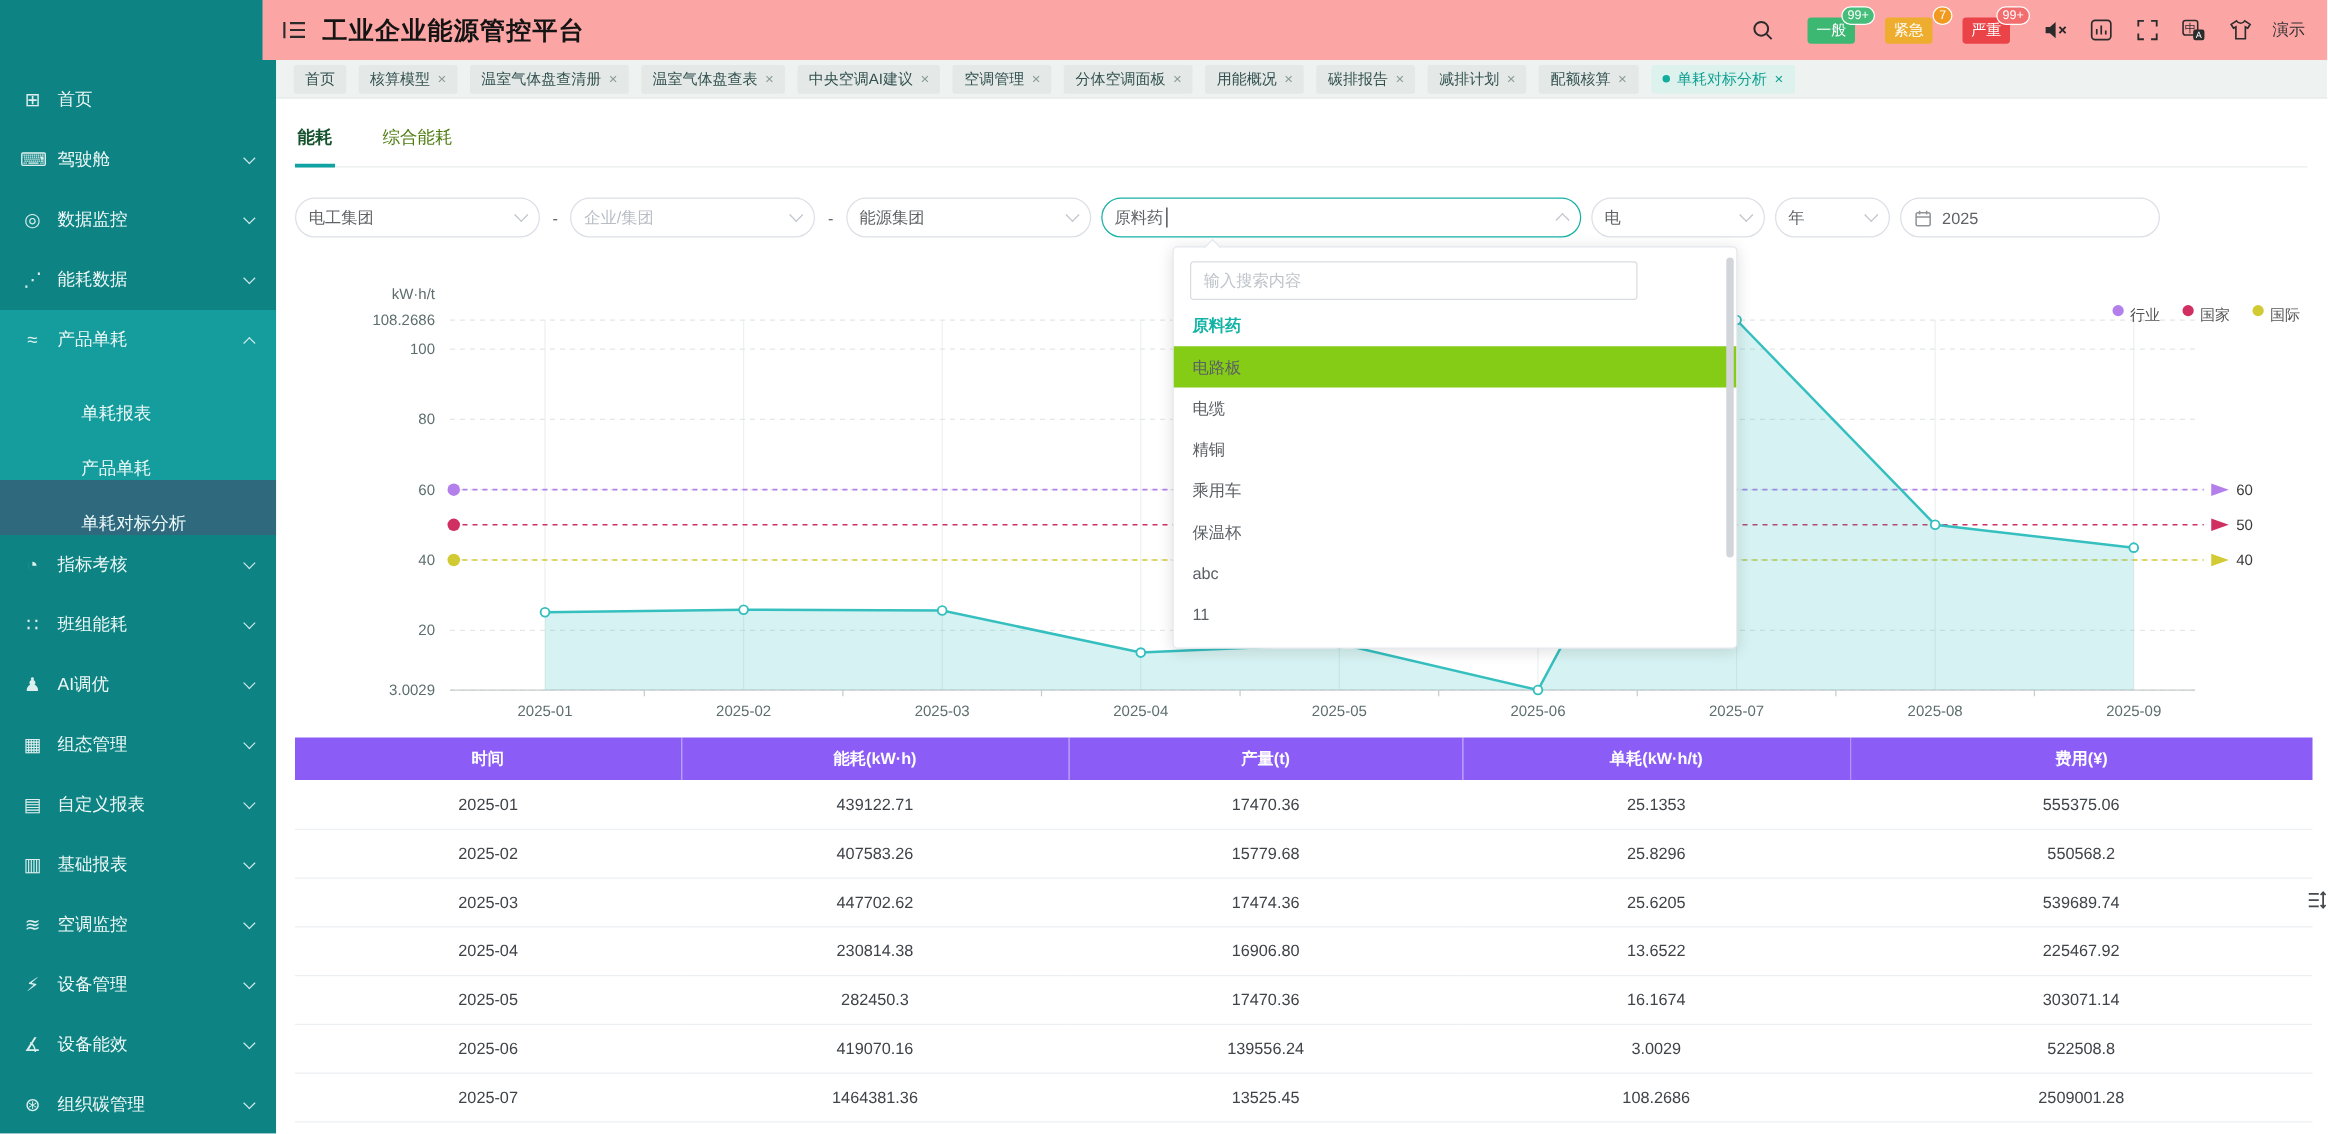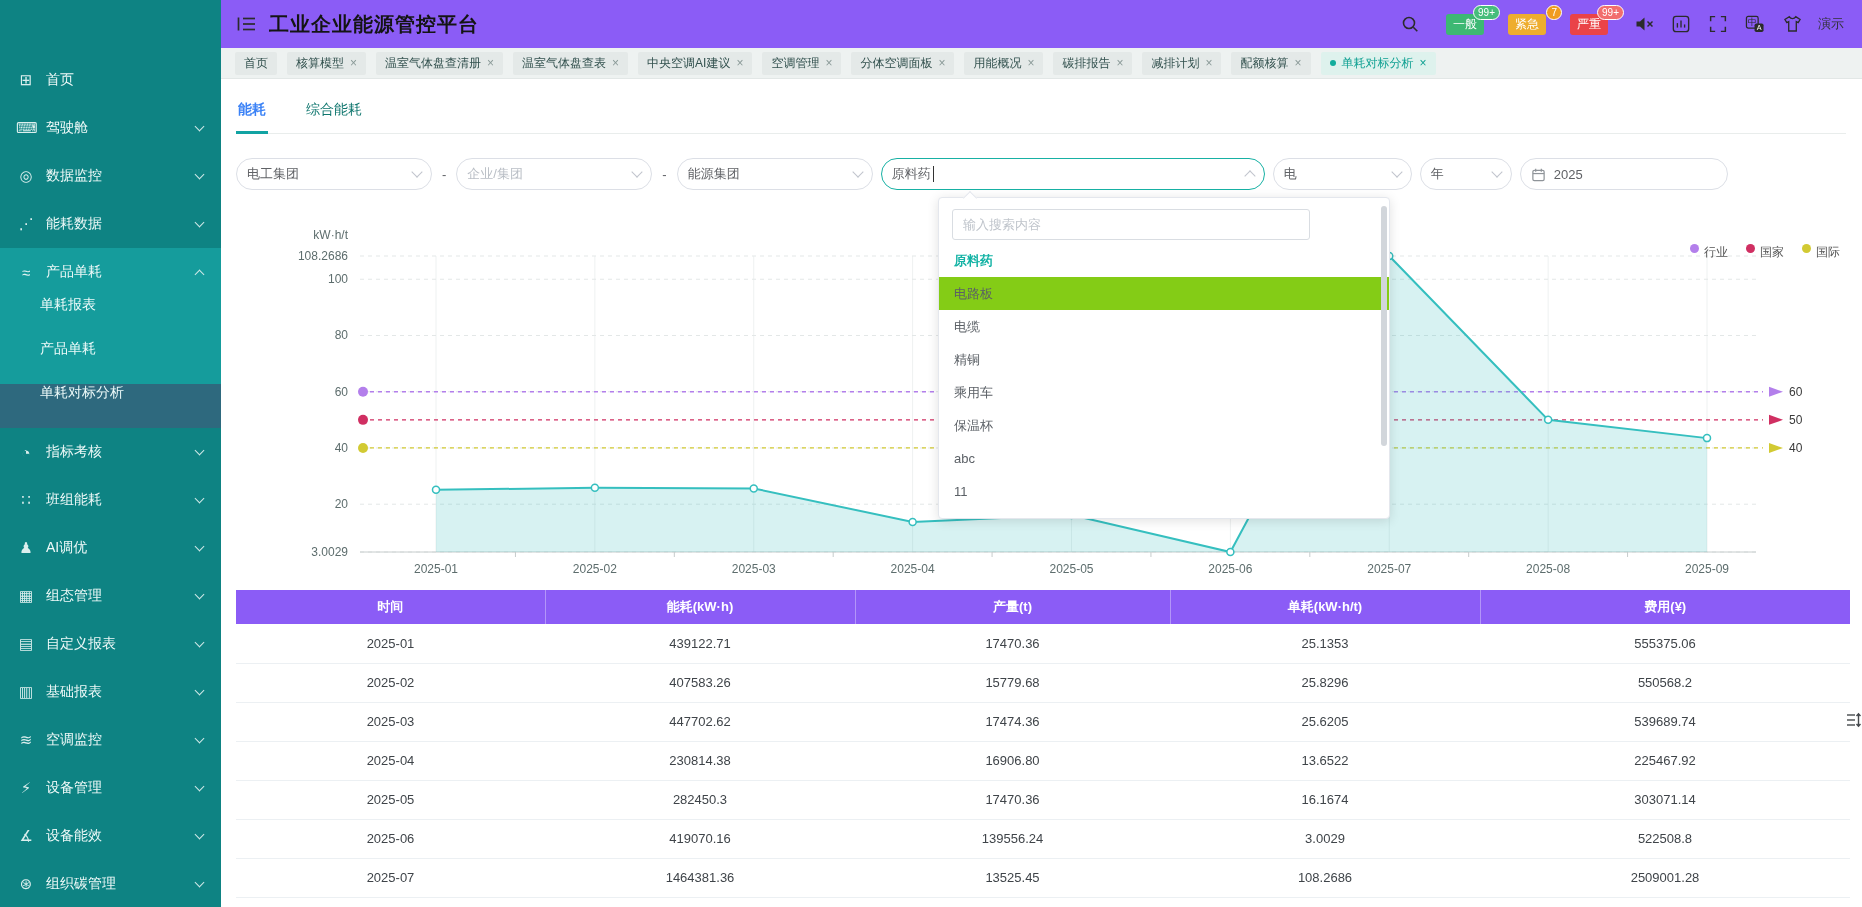--- a/index.html
+++ b/index.html
@@ -7,46 +7,46 @@
   .root{position:relative;width:1862px;height:907px;overflow:hidden;background:#fff;}
 
   
   .sidebar{position:absolute;left:0;top:0;width:221px;height:907px;background:#0e8383;overflow:hidden;}
   #side-nav{padding-top:56px;}
   .side-item{height:48px;display:flex;align-items:center;padding:0 18px 0 16px;color:#eef9f8;font-size:14px;cursor:pointer;}
   .s-icon{width:20px;margin-right:10px;font-size:15px;text-align:center;opacity:.92;}
   .s-chev{width:7px;height:7px;border-right:1.5px solid #cfe9e8;border-bottom:1.5px solid #cfe9e8;margin-left:auto;transform:rotate(45deg);margin-top:-3px;}
   .s-chev.up{transform:rotate(-135deg);margin-top:4px;}
   .side-group{background:#159c9c;}
-  .sub-item{height:44px;display:flex;align-items:flex-start;padding-left:40px;color:#eefbfa;font-size:14px;cursor:pointer;}
+  .sub-item{height:44px;display:flex;align-items:flex-end;padding-left:65px;color:#eefbfa;font-size:14px;cursor:pointer;}
   .sub-item.active{background:#2e697e;}
 
   
-  .topbar{position:absolute;left:221px;top:0;right:0;height:48px;background:#8b5cf6;display:flex;align-items:center;padding:0 18px 0 14px;}
+  .topbar{position:absolute;left:210px;top:0;right:0;height:48px;background:#fca5a5;display:flex;align-items:center;padding:0 18px 0 14px;}
   .title{font-size:20px;font-weight:bold;color:#141414;margin-left:12px;letter-spacing:1px;}
   .tb-icon{display:inline-flex;align-items:center;justify-content:center;width:22px;height:22px;cursor:pointer;color:#303133;}
   .tb-right{margin-left:auto;display:flex;align-items:center;gap:15px;}
   .badges{display:flex;align-items:center;gap:24px;margin:0 10px;}
   .badge{position:relative;height:21px;line-height:21px;padding:0 7px;border-radius:3px;color:#fff;font-size:12px;cursor:pointer;}
   .badge .num{position:absolute;top:-9px;right:-16px;min-width:14px;height:15px;line-height:13px;padding:0 4px;border-radius:8px;border:1px solid #fff;color:#fff;font-size:10px;text-align:center;}
   .user{font-size:13px;color:#303133;cursor:pointer;}
 
   
   .tabbar{position:absolute;left:221px;top:48px;right:0;height:31px;background:#eef2f1;border-bottom:1px solid #e2e7e6;display:flex;align-items:center;gap:10px;padding:0 0 0 14px;white-space:nowrap;overflow:hidden;}
   .chip{display:inline-flex;align-items:center;height:23px;padding:0 9px;background:#e4e9e8;border-radius:2px;font-size:12px;color:#32514e;cursor:pointer;}
   .chip .x{margin-left:6px;color:#8a9a98;font-size:12px;}
   .chip.active{background:#def2ed;color:#0fa092;}
   .chip.active .x{color:#0fa092;}
   .chip .dot{width:6px;height:6px;border-radius:50%;background:#12ad9c;margin-right:6px;}
 
   
   .main{position:absolute;left:221px;top:79px;right:0;bottom:0;background:#fff;}
   .ctabs{position:absolute;top:14px;left:15px;right:16px;display:flex;gap:36px;border-bottom:1px solid #e9edec;}
-  .ctab{padding:8px 2px 12px;font-size:14px;color:#0f766e;cursor:pointer;margin-bottom:-1px;}
-  .ctab.active{color:#3b82f6;font-weight:bold;border-bottom:3px solid #11a3a3;}
+  .ctab{padding:8px 2px 12px;font-size:14px;color:#4d7c0f;cursor:pointer;margin-bottom:-1px;}
+  .ctab.active{color:#14532d;font-weight:bold;border-bottom:3px solid #11a3a3;}
 
   .filters{position:absolute;top:79px;left:15px;display:flex;align-items:center;gap:8px;}
   .sel{height:32px;background:#fff;border:1px solid #dcdfe6;border-radius:16px;display:flex;align-items:center;padding:0 10px;font-size:13px;color:#606266;cursor:pointer;}
   .sel.focus{border-color:#17b1a4;}
   .w196{width:196px;}.w384{width:384px;}.w139{width:139px;}.w92{width:92px;}.w208{width:208px;}
   .sel-text{color:#606266;}
   .sel-text.placeholder{color:#b9bec5;}
   .chev-dn,.chev-up{width:8px;height:8px;border-right:1.4px solid #c0c4cc;border-bottom:1.4px solid #c0c4cc;margin-left:auto;}
   .chev-dn{transform:rotate(45deg);margin-top:-4px;}
   .chev-up{transform:rotate(-135deg);margin-top:4px;}

